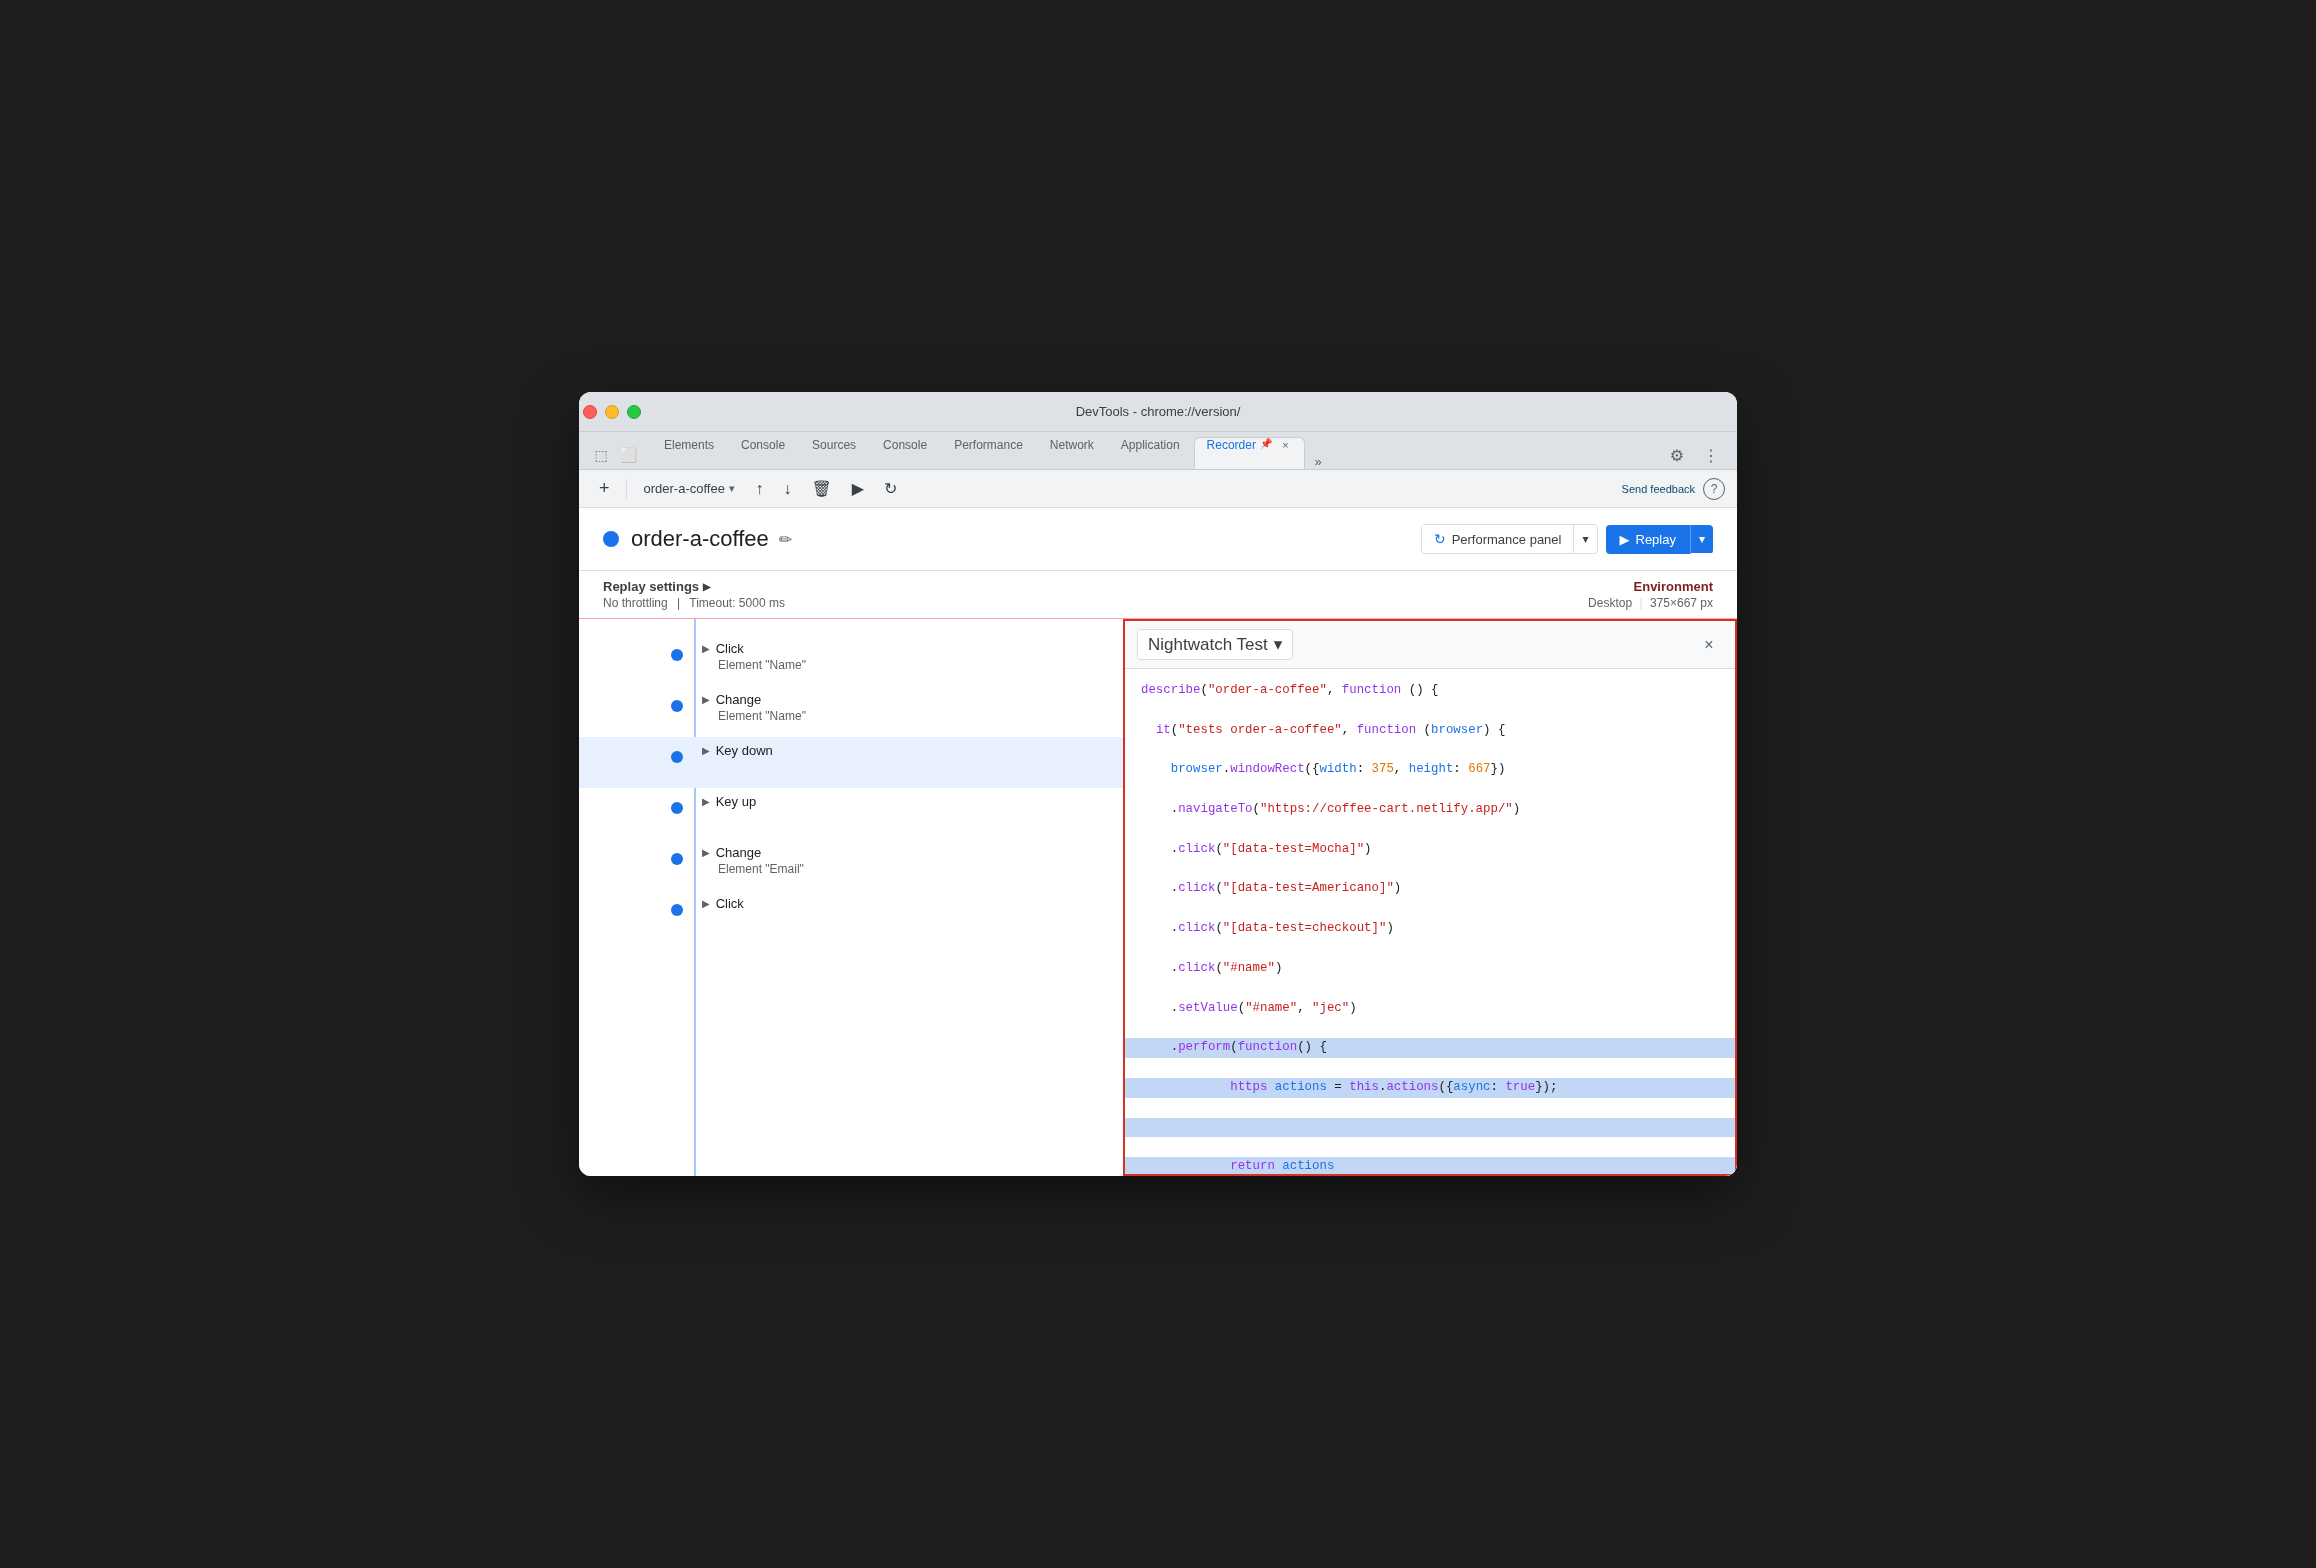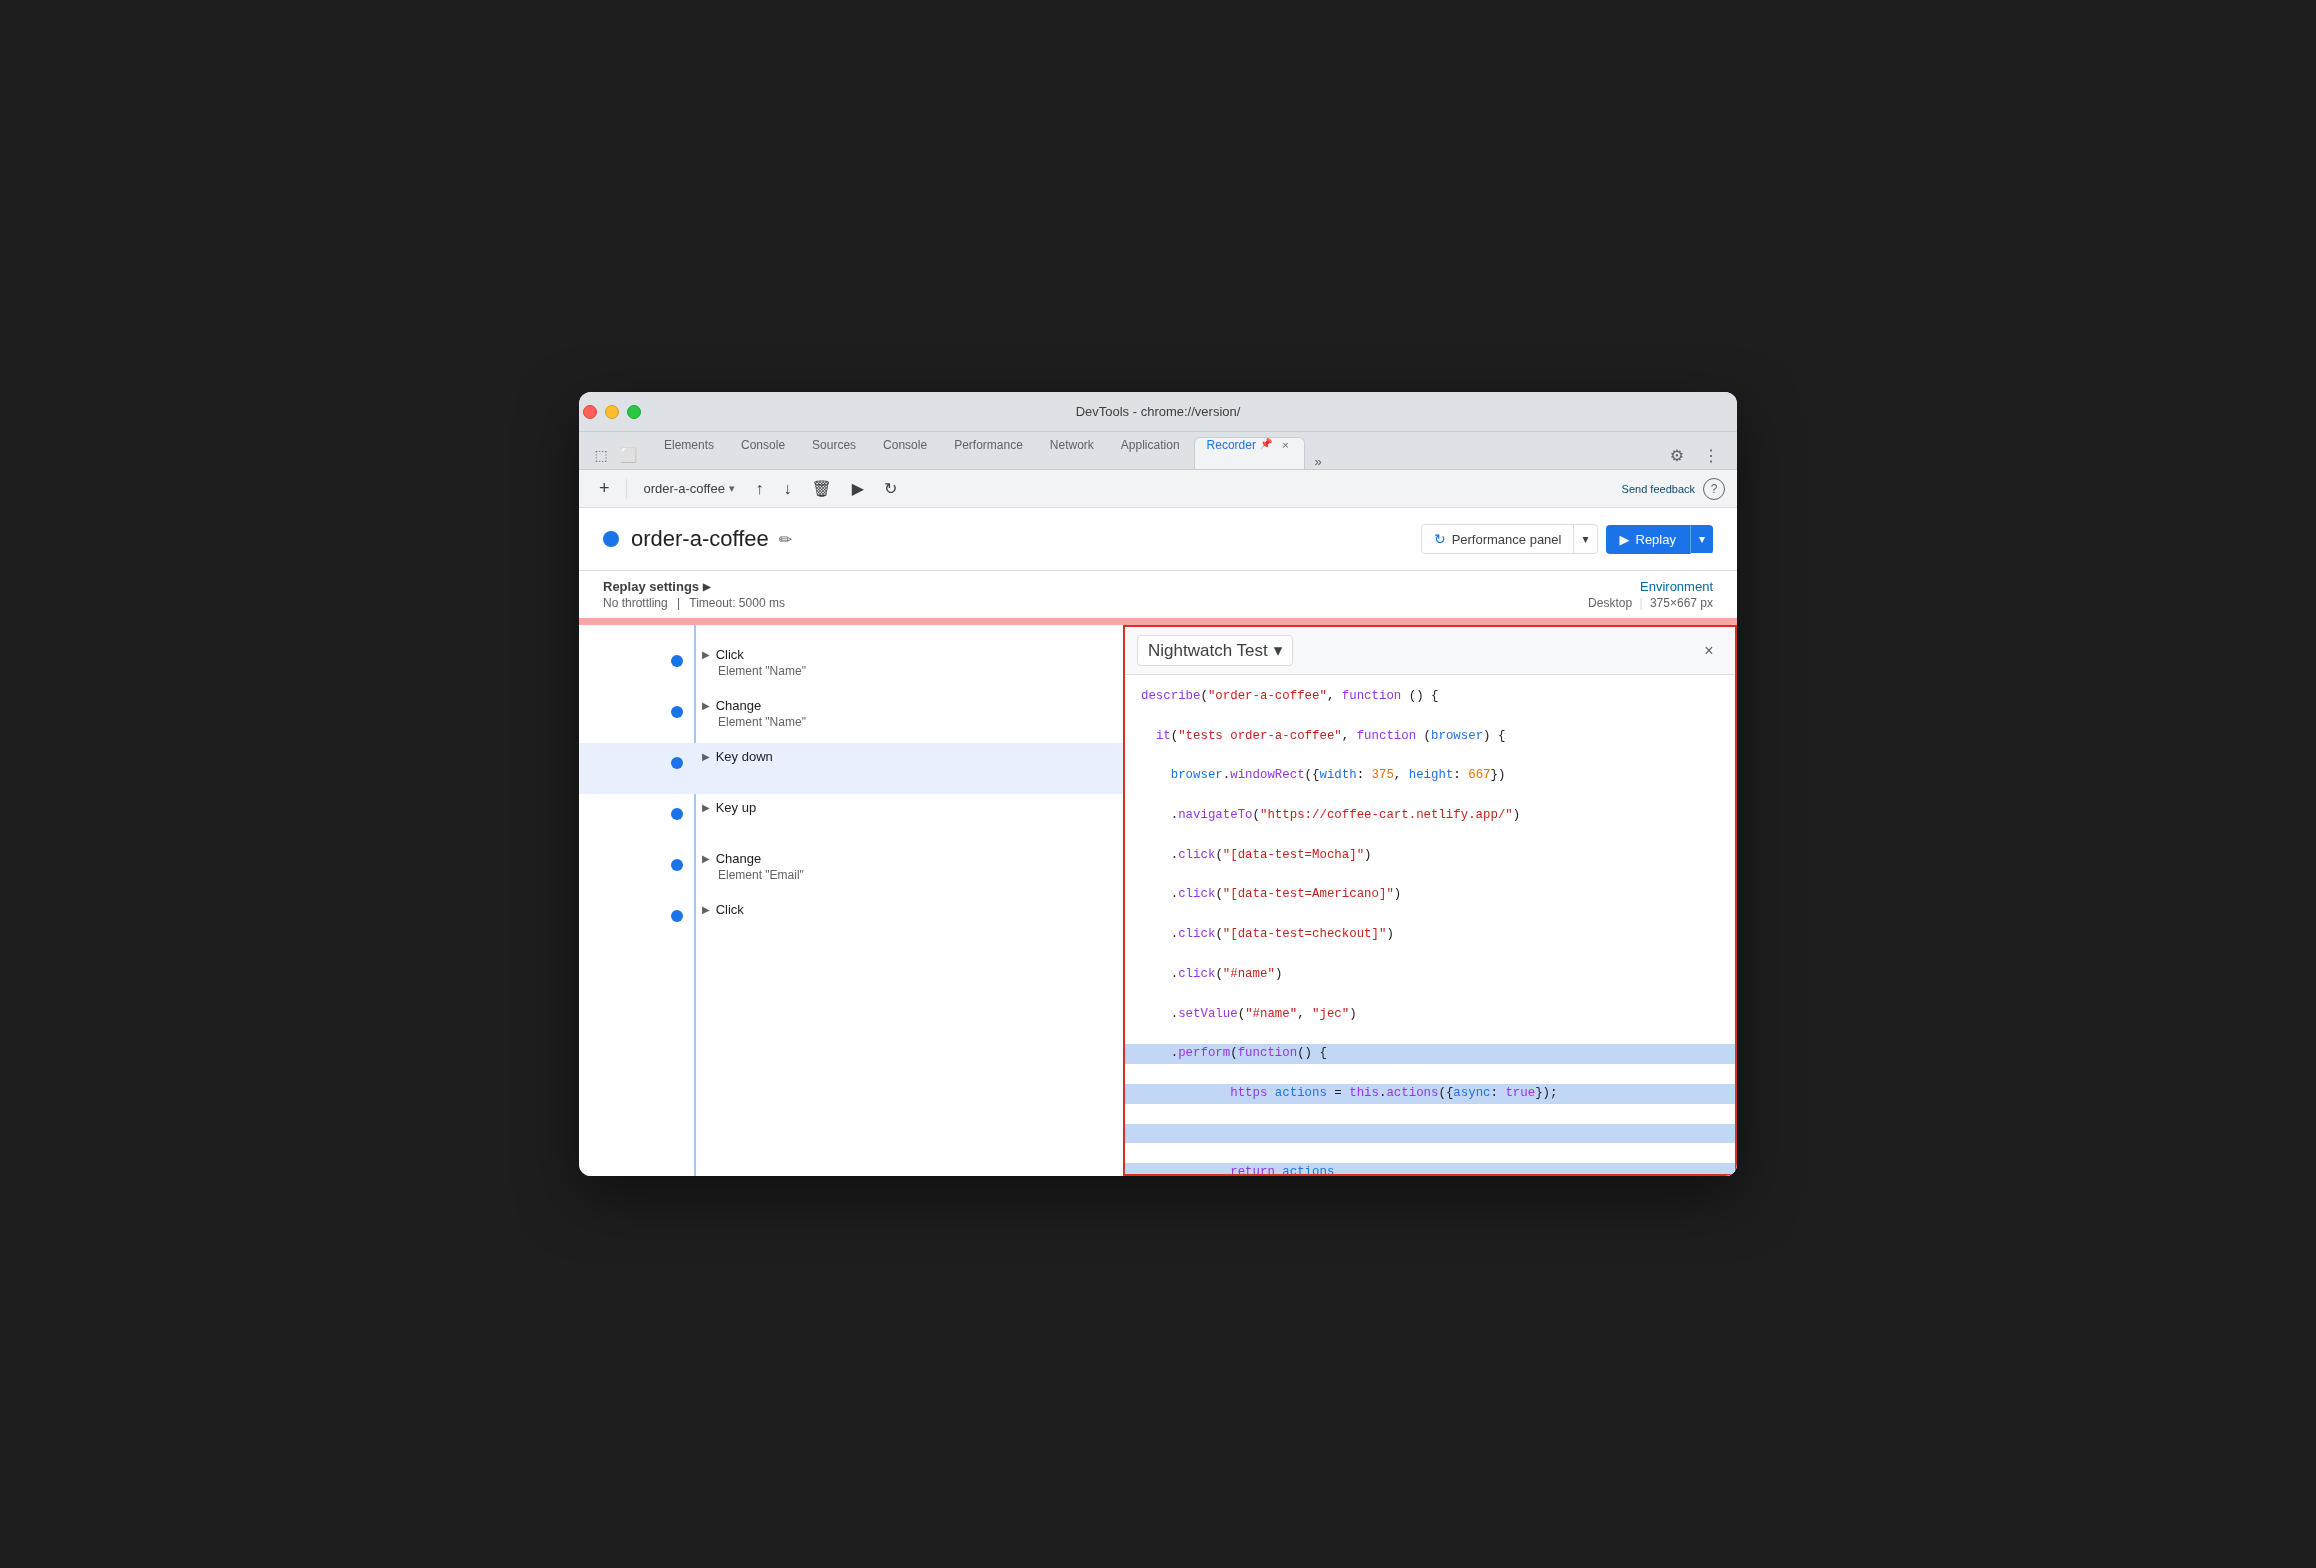--- a/index.html
+++ b/index.html
@@ -268,21 +268,21 @@
       background: #1a73e8;
       color: #fff;
       font-size: 12px;
       cursor: pointer;
       border: none;
     }
     
     .settings-strip {
       display: flex;
       padding: 8px 24px;
-      border-bottom: 7px solid #fca5a5;
+      border-bottom: 1px solid #fca5a5;
       background: #fff;
       gap: 0;
     }
     .settings-section {
       flex: 1;
     }
     .settings-section-right {
       text-align: right;
     }
     .settings-label {
@@ -301,22 +301,22 @@
     }
     .settings-value span {
       color: #5f6368;
     }
     .settings-sep {
       margin: 0 6px;
       color: #dadce0;
     }
     .env-label {
       font-size: 13px;
-      font-weight: 400;
-      color: #0369a1;
+      font-weight: 700;
+      color: #7f1d1d;
     }
     .env-value {
       font-size: 12px;
       color: #5f6368;
       margin-top: 2px;
     }
     
     .steps-area {
       flex: 1;
       display: flex;

